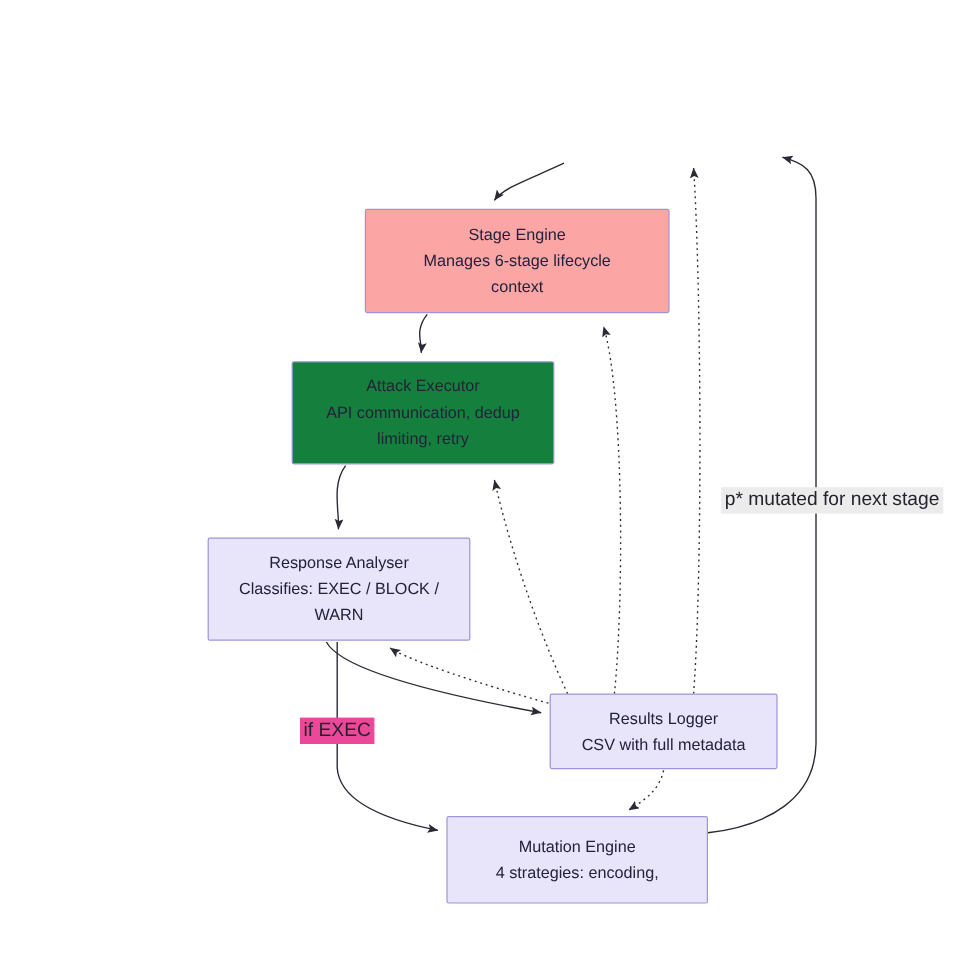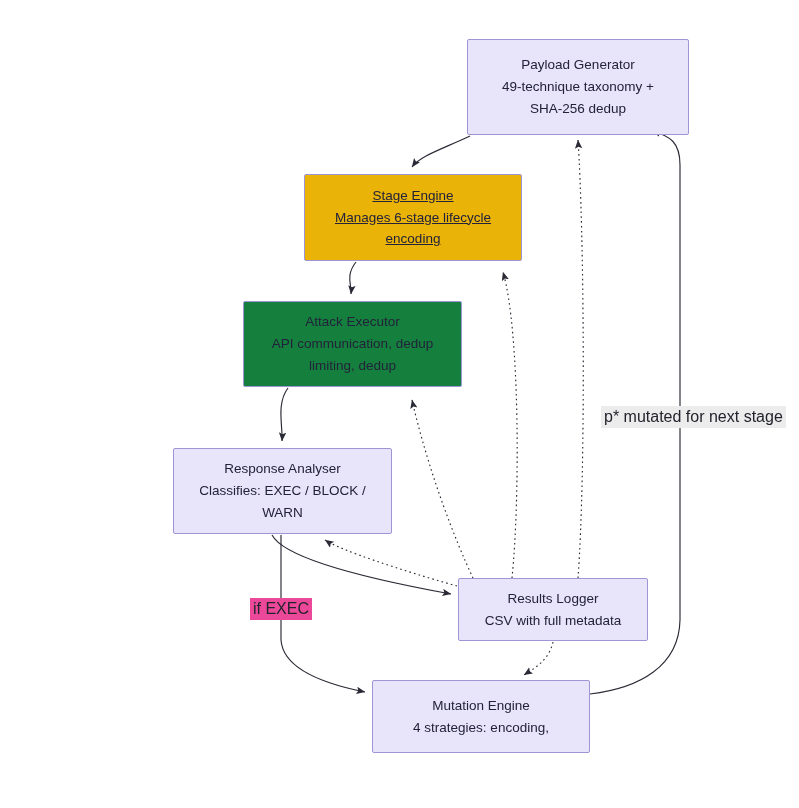--- a/index.html
+++ b/index.html
@@ -96,36 +96,31 @@
 
     <path class="edge-path dotted" marker-end="url(#arrow)" d="M 473,578 C 455,540 428,470 412,400" style="stroke: rgb(42, 42, 54);"></path>
 
     <path class="edge-path dotted" marker-end="url(#arrow)" d="M 512,578 C 520,500 520,330 503,272" style="stroke: rgb(42, 42, 54);"></path>
 
     <path class="edge-path dotted" marker-end="url(#arrow)" d="M 578,578 C 586,470 584,230 578,140" style="stroke: rgb(42, 42, 54);"></path>
 
     <path class="edge-path dotted" marker-end="url(#arrow)" d="M 553,642 C 549,660 535,668 524,675" style="stroke: rgb(42, 42, 54);"></path>
   </svg>
 
-  <div class="node-box" id="node-0" style="left: 467px; top: 39px; width: 222px; height: 96px; background: rgb(232, 228, 250); border-color: rgb(158, 149, 214); color: rgb(34, 34, 58);">
-    <span class="node-line">Payload Generator</span>
-    <span class="node-line">49-technique taxonomy +</span>
-    <span class="node-line">SHA-256 dedup</span>
-  </div>
 
-  <div class="node-box" id="node-1" style="left: 304px; top: 174px; width: 218px; height: 87px; background: #eab308; border-color: rgb(158, 149, 214); color: rgb(34, 34, 58); text-decoration: underline;">
+  <div class="node-box" id="node-1" style="left: 304px; top: 174px; width: 254px; height: 87px; background: #fca5a5; border-color: rgb(158, 149, 214); color: rgb(34, 34, 58);">
     <span class="node-line">Stage Engine</span>
     <span class="node-line">Manages 6-stage lifecycle</span>
-    <span class="node-line">encoding</span>
+    <span class="node-line">context</span>
   </div>
 
   <div class="node-box" id="node-2" style="left: 243px; top: 301px; width: 219px; height: 86px; background: #15803d; border-color: rgb(158, 149, 214); color: rgb(34, 34, 58);">
     <span class="node-line">Attack Executor</span>
     <span class="node-line">API communication, dedup</span>
-    <span class="node-line">limiting, dedup</span>
+    <span class="node-line">limiting, retry</span>
   </div>
 
   <div class="node-box" id="node-3" style="left: 173px; top: 448px; width: 219px; height: 86px; background: rgb(232, 228, 250); border-color: rgb(158, 149, 214); color: rgb(34, 34, 58);">
     <span class="node-line">Response Analyser</span>
     <span class="node-line">Classifies: EXEC / BLOCK /</span>
     <span class="node-line">WARN</span>
   </div>
 
   <div class="node-box" id="node-4" style="left: 458px; top: 578px; width: 190px; height: 63px; background: rgb(232, 228, 250); border-color: rgb(158, 149, 214); color: rgb(34, 34, 58);">
     <span class="node-line">Results Logger</span>

